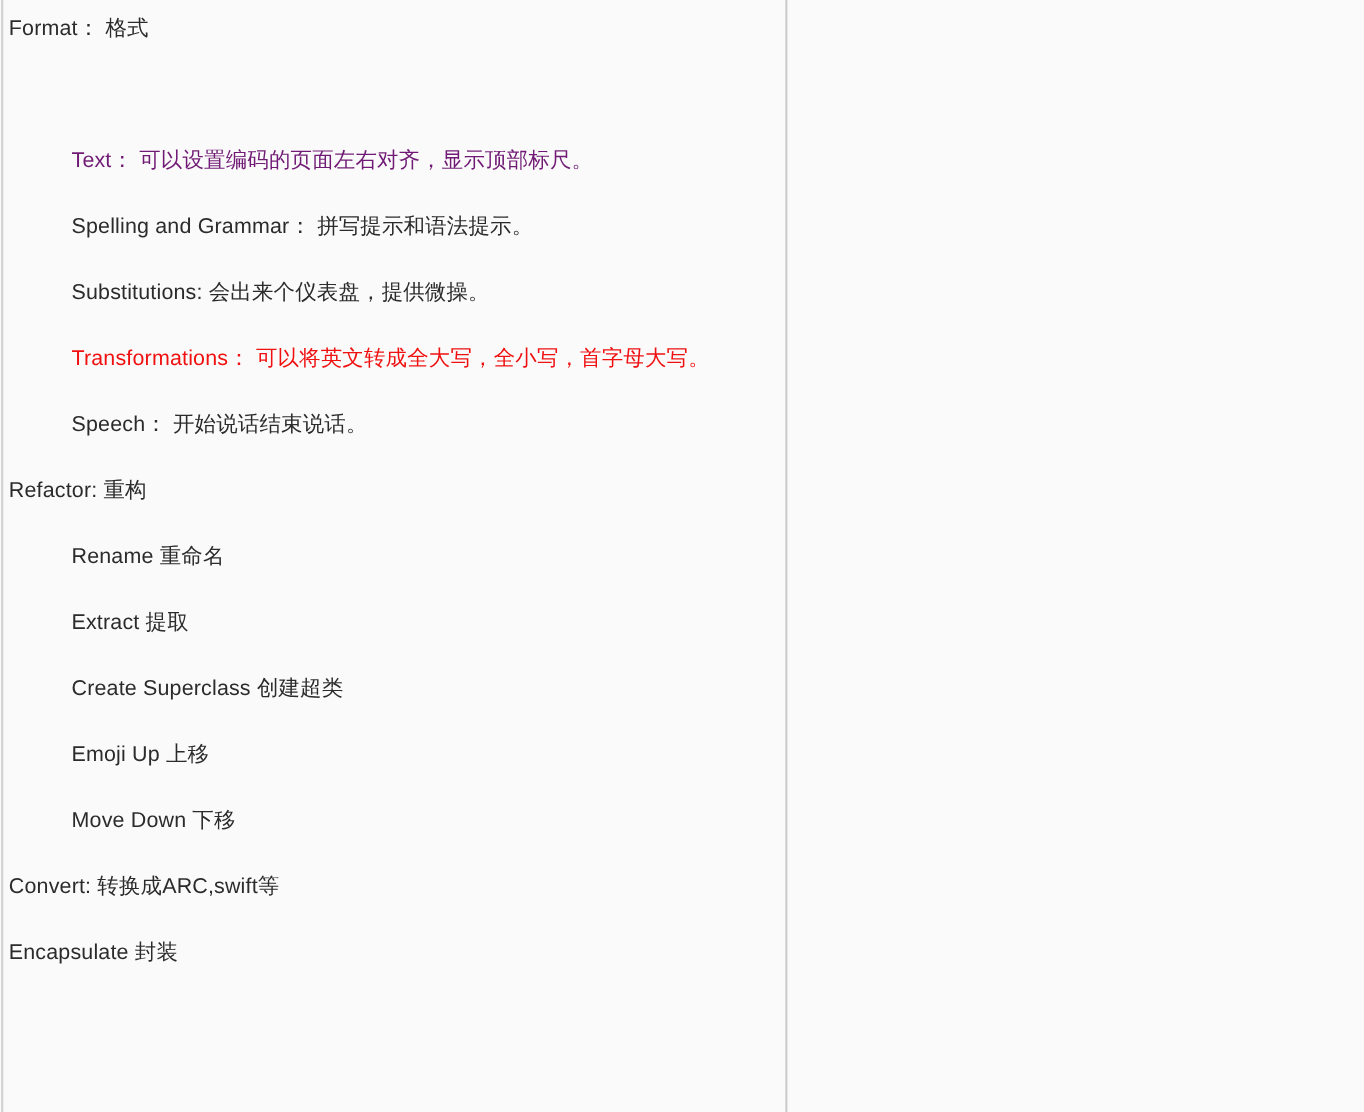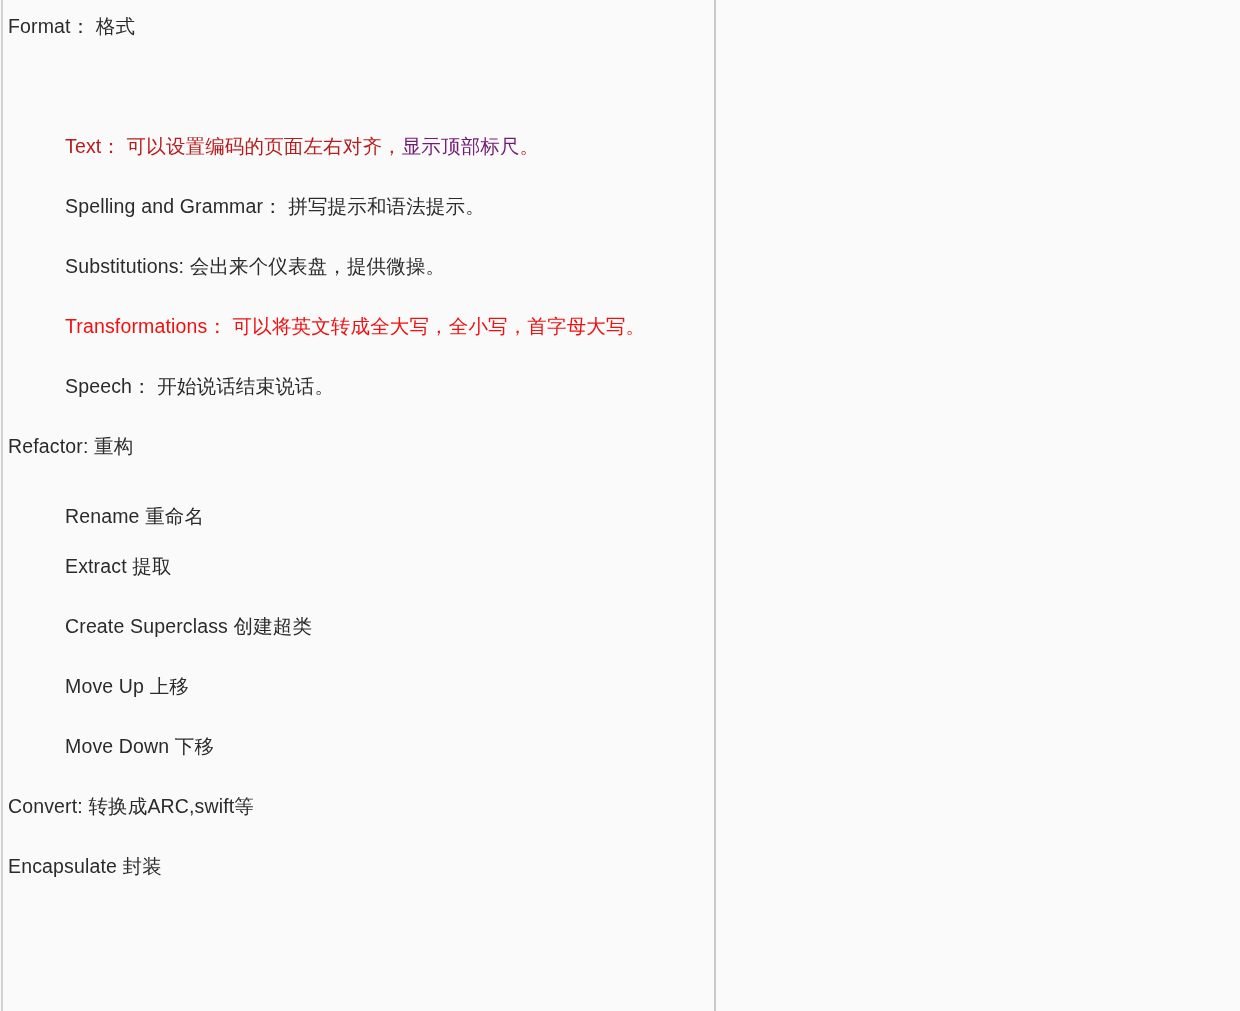--- a/index.html
+++ b/index.html
@@ -83,42 +83,42 @@
 
   .line.red {
     color: #f01010;
   }
 
   .seg-red {
     color: #701a75;
   }
 
   .seg-black {
-    color: #b91c1c;
+    color: #701a75;
   }
 </style>
 </head>
 <body>
 
 <div class="page">
 
   <div class="left-rule"></div>
 
   <div class="notes-column" id="notes-column">
       <div class="line level-0" style="top: 14px;">Format： 格式</div>
       <div class="line level-1" style="top: 134px;"><span class="seg-black">Text： 可以设置编码的页面左右对齐，</span><span class="seg-red">显示顶部标尺</span><span class="seg-black">。</span></div>
       <div class="line level-1" style="top: 194px;">Spelling and Grammar： 拼写提示和语法提示。</div>
       <div class="line level-1" style="top: 254px;">Substitutions: 会出来个仪表盘，提供微操。</div>
       <div class="line level-1 red" style="top: 314px; text-align: center;">Transformations： 可以将英文转成全大写，全小写，首字母大写。</div>
       <div class="line level-1" style="top: 374px;">Speech： 开始说话结束说话。</div>
       <div class="line level-0" style="top: 434px;">Refactor: 重构</div>
-      <div class="line level-1" style="top: 494px; margin-top: 10px;">Rename 重命名</div>
+      <div class="line level-1" style="top: 494px;">Rename 重命名</div>
       <div class="line level-1" style="top: 554px;">Extract 提取</div>
       <div class="line level-1" style="top: 614px;">Create Superclass  创建超类</div>
-      <div class="line level-1" style="top: 674px;">Move Up 上移</div>
+      <div class="line level-1" style="top: 674px;">Emoji Up 上移</div>
       <div class="line level-1" style="top: 734px;">Move Down 下移</div>
       <div class="line level-0" style="top: 794px;">Convert: 转换成ARC,swift等</div>
       <div class="line level-0" style="top: 854px;">Encapsulate 封装</div>
     </div>
 
   <div class="column-divider"></div>
 
   <div class="right-column"></div>
 
 </div>

